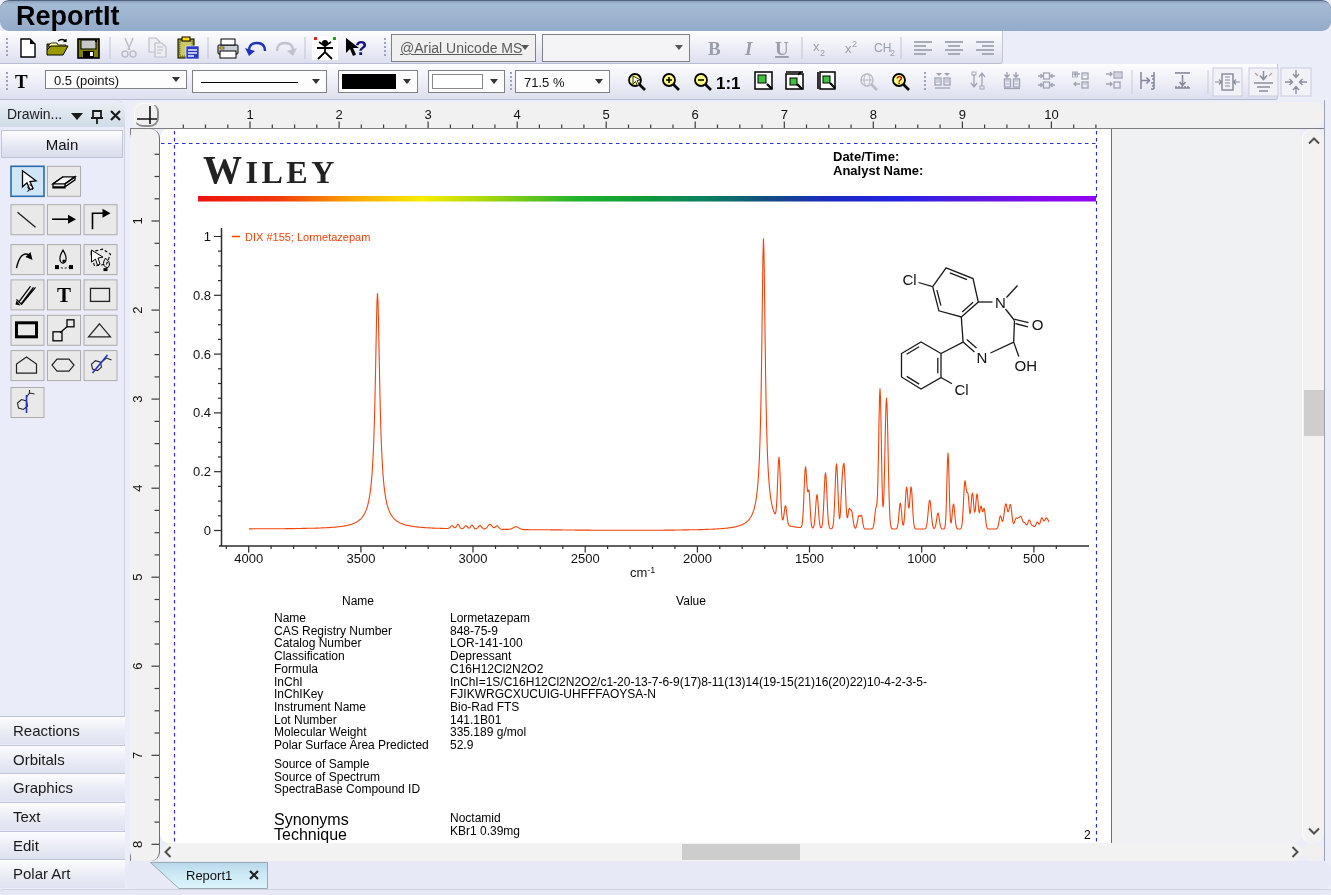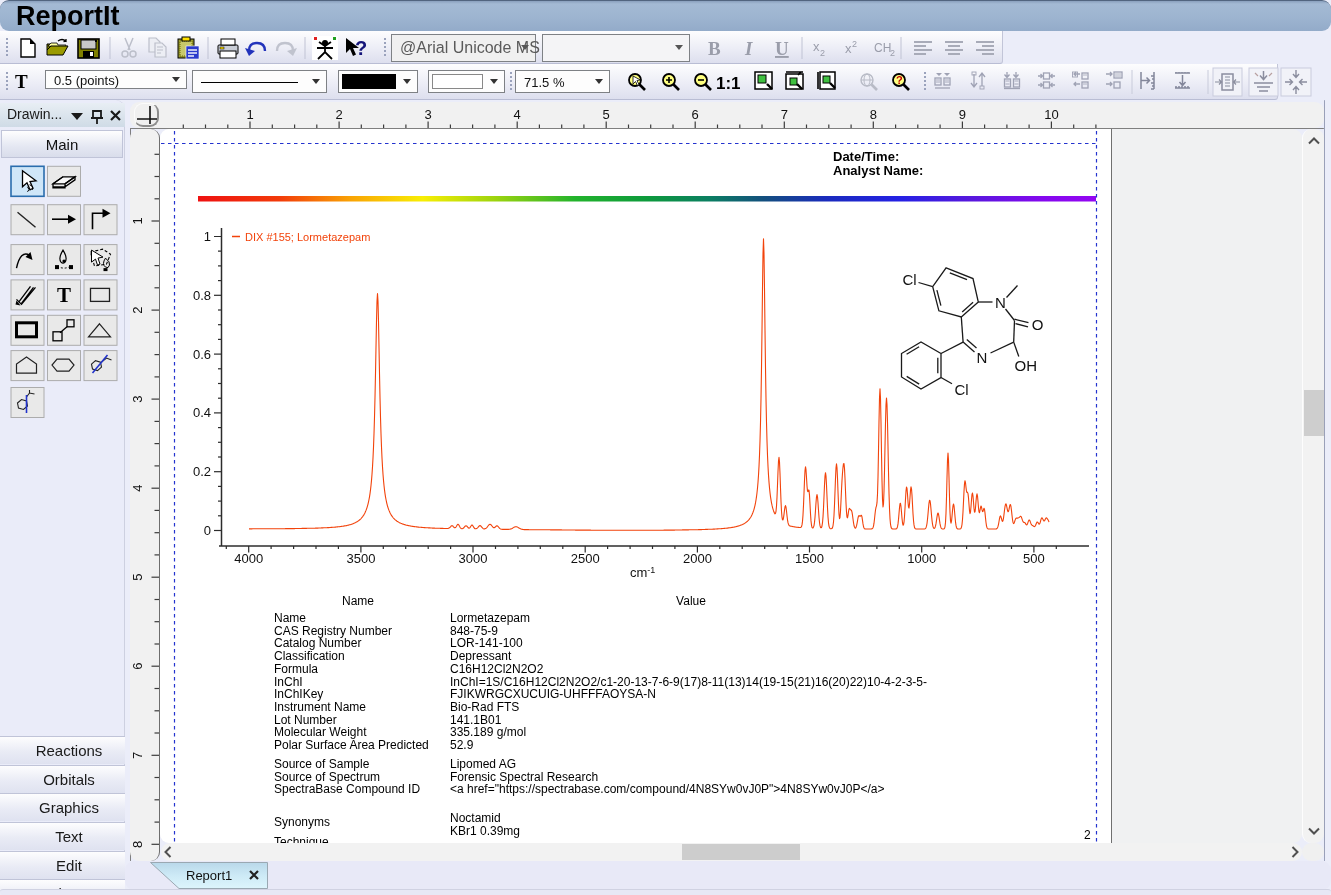--- a/index.html
+++ b/index.html
@@ -29,21 +29,21 @@
   
   #canvas { left:160px; top:129px; width:1142px; height:714px; background:#f0f1f2; overflow:hidden; }
   #page { position:absolute; left:0px; top:0px; width:952px; height:714px; background:#fff; border-right:1px solid #707070; }
   
   #panel { left:0; top:100px; width:125px; height:788px; background:#eaecf9; border-right:1px solid #cdd0e0; }
   #panelhead { position:absolute; left:0; top:3px; width:125px; height:24px;
     background:linear-gradient(180deg,#e8eef4 0,#cfdbe6 100%); }
   #panelhead .t { position:absolute; left:7px; top:3px; font-size:14px; color:#1a1a1a; }
   .stackbtn { position:absolute; left:0px; width:125px; height:28px;
     background:linear-gradient(180deg,#fdfdfe 0,#e9ebf5 55%,#dfe2f0 100%);
-    border-top:1px solid #c0c4d8; font-size:15px; color:#1a1a1a; text-align:center; line-height:27px; padding-left:13px;margin-top:20px; }
+    border-top:1px solid #c0c4d8; font-size:15px; color:#1a1a1a; line-height:27px; padding-left:13px; }
   
   #vsb { left:1302px; top:129px; width:22px; height:714px; background:#f2f2f2; border-left:1px solid #fdfdfd; }
   #vsb .thumb { position:absolute; left:1px; top:261px; width:20px; height:46px; background:#cecece; }
   #hsb { left:161px; top:843px; width:1141px; height:18px; background:#f2f2f2; }
   #hsb .thumb { position:absolute; left:521px; top:1px; width:118px; height:16px; background:#cdcdcd; }
   #rightedge { left:1324px; top:100px; width:1px; height:761px; background:#9fa0b8; background:#9aa0b8; }
   
   #tabbar { left:125px; top:861px; width:1206px; height:29px; background:#e8e9f7; }
   #statusbar { left:0; top:889px; width:1331px; height:6px; background:#e7e8f5; border-top:1px solid #d0d2e2; }
   
@@ -166,21 +166,21 @@
  </g>
  <line x1="901" y1="6" x2="901" y2="28" stroke="#c0c3d4"></line>
 
  <g stroke="#a8abb8" stroke-width="2">
   <path d="M914,11 h18 M914,15 h12 M914,19 h18 M914,23 h12"></path>
   <path d="M945,11 h18 M948,15 h12 M945,19 h18 M948,23 h12"></path>
   <path d="M976,11 h18 M982,15 h12 M976,19 h18 M982,23 h12"></path>
  </g>
 </svg>
 <div class="combo" style="left:391px;top:3px;width:145px;height:28px;">
-      <span class="txt" style="font-size:16px;">@Arial Unicode MS</span>
+      <span class="txt" style="font-size:14px;text-decoration:underline;">@Arial Unicode MS</span>
       <span class="arr"></span>
     </div>
 <div class="combo" style="left:542px;top:3px;width:148px;height:28px;background:#f4f4f6;">
       <span class="arr"></span>
     </div>
 </div>
 <div id="tb2" class="abs tstrip">
 <svg width="1278" height="36" style="position:absolute;left:0;top:0">
  <defs>
   <g id="mag">
@@ -444,20 +444,21 @@
         <text x="0" y="0" text-anchor="middle" transform="translate(12,448.2) rotate(-90)">5</text>
         <text x="0" y="0" text-anchor="middle" transform="translate(12,537.2) rotate(-90)">6</text>
         <text x="0" y="0" text-anchor="middle" transform="translate(12,626.3) rotate(-90)">7</text>
         <text x="0" y="0" text-anchor="middle" transform="translate(12,715.3) rotate(-90)">8</text>
       </g>
     </svg>
   </div>
 <div id="canvastop" class="abs"></div>
 <div id="canvas" class="abs">
     <div id="page">
+      <div class="pc" style="left:43px;top:18px;font-family:'Liberation Serif',serif;font-weight:bold;color:#222;font-size:39px;letter-spacing:3.5px;">W<span style="font-size:32px;">ILEY</span></div>
       <div class="pc" style="left:673px;top:21px;font-size:13px;font-weight:bold;line-height:13.5px;">Date/Time:<br>Analyst Name:</div>
       <svg width="952" height="714" viewBox="160 129 952 714" style="position:absolute;left:0;top:0">
         <defs>
           <linearGradient id="rb" x1="0" y1="0" x2="1" y2="0">
             <stop offset="0" stop-color="#ee1111"></stop>
             <stop offset="0.09" stop-color="#f23a0a"></stop>
             <stop offset="0.17" stop-color="#f9a305"></stop>
             <stop offset="0.25" stop-color="#f8ee04"></stop>
             <stop offset="0.33" stop-color="#9ed40e"></stop>
             <stop offset="0.42" stop-color="#22b32c"></stop>
@@ -591,22 +592,21 @@
           <text x="982" y="363" text-anchor="middle">N</text>
           <text x="1014.5" y="370.5">OH</text>
           <text x="961.5" y="394.5" text-anchor="middle">Cl</text>
         </g>
       </svg>
       <div class="pc" style="left:38px;top:465px;width:320px;text-align:center;font-size:12px;">Name</div>
       <div class="pc" style="left:381px;top:465px;width:300px;text-align:center;font-size:12px;">Value</div>
       <div class="pc" style="left:114px;top:483px;font-size:12px;line-height:12.72px;white-space:nowrap;">Name<br>CAS Registry Number<br>Catalog Number<br>Classification<br>Formula<br>InChI<br>InChIKey<br>Instrument Name<br>Lot Number<br>Molecular Weight<br>Polar Surface Area Predicted</div>
       <div class="pc" style="left:290px;top:483px;font-size:12px;line-height:12.72px;white-space:nowrap;">Lormetazepam<br>848-75-9<br>LOR-141-100<br>Depressant<br>C16H12Cl2N2O2<br>InChI=1S/C16H12Cl2N2O2/c1-20-13-7-6-9(17)8-11(13)14(19-15(21)16(20)22)10-4-2-3-5-<br>FJIKWRGCXUCUIG-UHFFFAOYSA-N<br>Bio-Rad FTS<br>141.1B01<br>335.189 g/mol<br>52.9</div>
       <div class="pc" style="left:114px;top:629px;font-size:12px;line-height:12.72px;white-space:nowrap;">Source of Sample<br>Source of Spectrum<br>SpectraBase Compound ID</div>
-      <div class="pc" style="left:290px;top:629px;font-size:12px;line-height:12.72px;white-space:nowrap;">Lipomed AG<br>Forensic Spectral Research<br>&lt;a href="h​ttps://spectrabase.com/compound/4N8SYw0vJ0P"&gt;4N8SYw0vJ0P&lt;/a&gt;</div>
-      <div class="pc" style="left:114px;top:683px;font-size:12px;line-height:20px;white-space:nowrap;">Synonyms<br>Technique</div>
+      <div class="pc" style="left:114px;top:683px;font-size:16px;line-height:15px;white-space:nowrap;">Synonyms<br>Technique</div>
       <div class="pc" style="left:290px;top:683px;font-size:12px;line-height:12.72px;white-space:nowrap;">Noctamid<br>KBr1 0.39mg</div>
       <div class="pc" style="left:924px;top:699px;font-size:12px;">2</div>
     </div>
   </div>
 <div id="panel" class="abs">
  <div id="panelhead">
       <span class="t">Drawin...</span>
   <svg width="60" height="20" style="position:absolute;right:2px;top:2px">
    <path d="M8,8 l12,0 l-6,7 z" fill="#1a1a1a"></path>
    <path d="M30,6 h8 v7 h-8 z M30,13 h-2 m10,0 h2 M34,13 v6" stroke="#1a1a1a" stroke-width="1.8" fill="none"></path>

